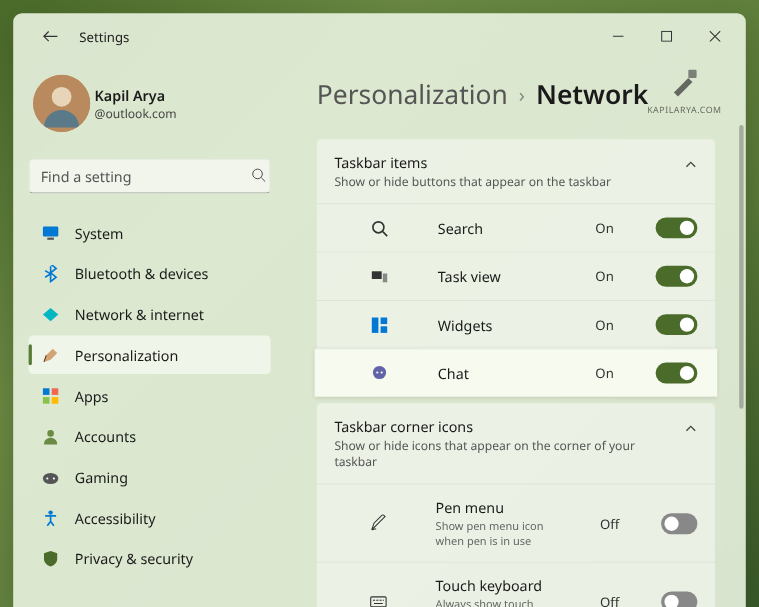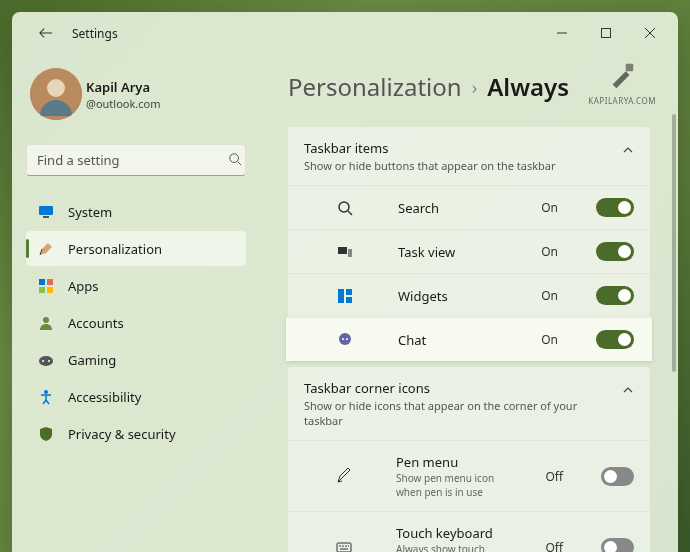--- a/index.html
+++ b/index.html
@@ -114,20 +114,36 @@
       <div class="nav-list">
         <div class="nav-item">
             <span class="nav-icon">
               <svg width="16" height="16" viewBox="0 0 16 16">
                 <rect x="1" y="2" width="14" height="9" rx="1" fill="#0078d4"></rect>
                 <rect x="5" y="12" width="6" height="2" fill="#555"></rect>
               </svg>
             </span>
             <span>System</span>
           </div>
+        <div class="nav-item">
+            <span class="nav-icon">
+              <svg width="16" height="16" viewBox="0 0 16 16">
+                <path d="M8 1v14l5-4-5-4 5-4-5-4M3 5l5 3M3 11l5-3" stroke="#0078d4" fill="none" stroke-width="1.5"></path>
+              </svg>
+            </span>
+            <span>Bluetooth &amp; devices</span>
+          </div>
+        <div class="nav-item">
+            <span class="nav-icon">
+              <svg width="16" height="16" viewBox="0 0 16 16">
+                <path d="M8 2L1 8l7 6 7-6z" fill="#00b7c3"></path>
+              </svg>
+            </span>
+            <span>Network &amp; internet</span>
+          </div>
         <div class="nav-item selected">
             <span class="nav-icon">
               <svg width="16" height="16" viewBox="0 0 16 16">
                 <path d="M2 14l2-6 6-6 4 4-6 6z" fill="#d4a373"></path>
                 <path d="M2 14l2-6" stroke="#5a3a1a"></path>
               </svg>
             </span>
             <span>Personalization</span>
           </div>
         <div class="nav-item">
@@ -186,21 +202,21 @@
         <svg viewBox="0 0 32 32">
             <path d="M6 26l14-14 4 4-14 14z" fill="#333"></path>
             <rect x="20" y="4" width="8" height="8" rx="1" fill="#555"></rect>
           </svg>
         <div class="watermark-text">KAPILARYA.COM</div>
       </div>
 
       <div class="breadcrumb">
         <span class="parent">Personalization</span>
         <span class="sep">›</span>
-        <span class="current">Always</span>
+        <span class="current">Network</span>
       </div>
 
       <div class="panel">
         <div class="panel-header">
           <div class="panel-header-text">
             <div class="panel-title">Taskbar items</div>
             <div class="panel-sub">Show or hide buttons that appear on the taskbar</div>
           </div>
           <span class="panel-chevron"><svg width="12" height="12" viewBox="0 0 12 12">
                 <path d="M2 8l4-4 4 4" stroke="currentColor" fill="none" stroke-width="1.2"></path>

